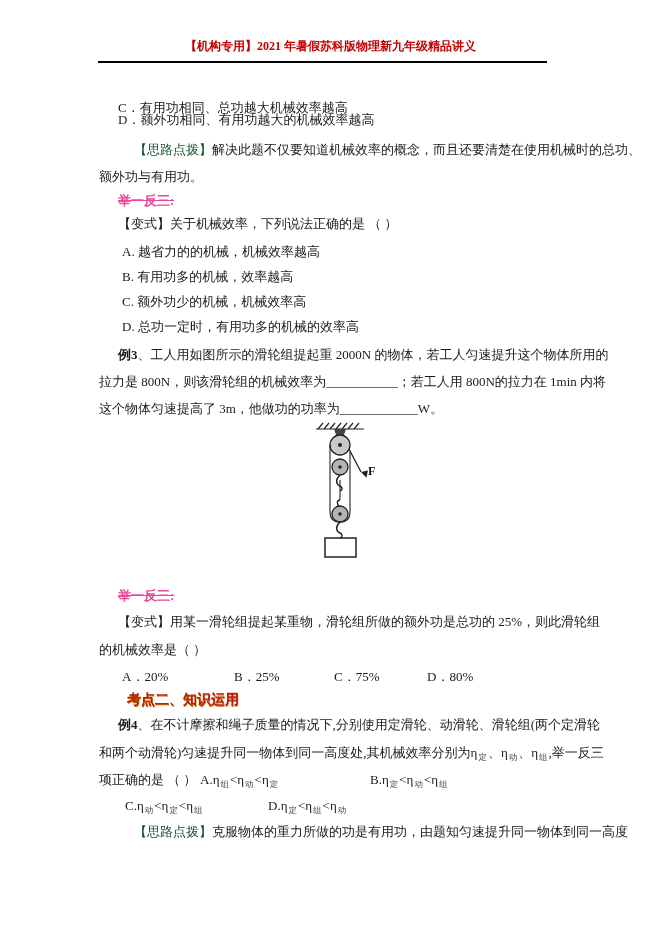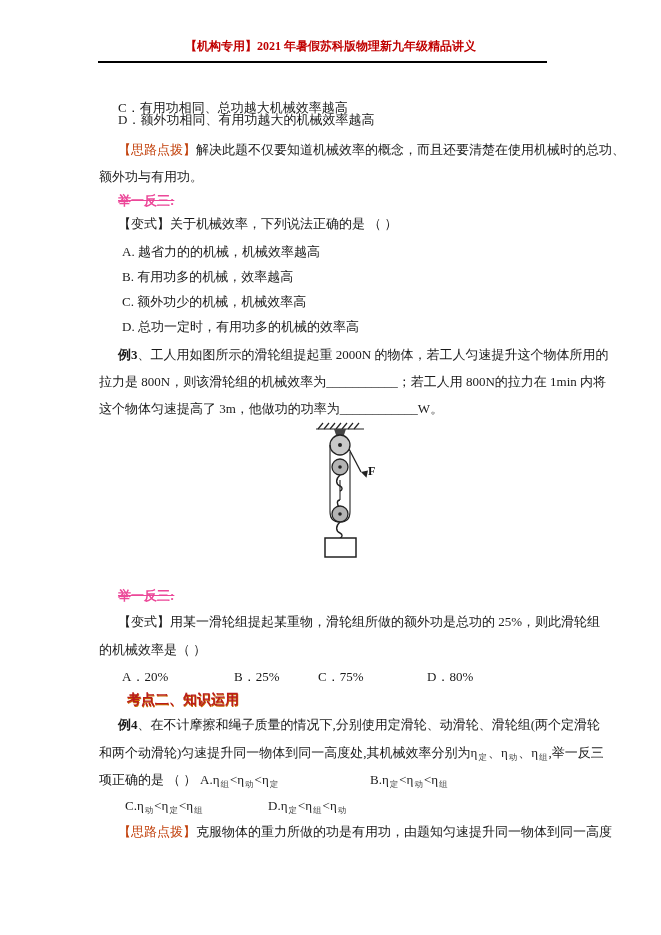--- a/index.html
+++ b/index.html
@@ -11,21 +11,21 @@
     color:#1a1a1a;
     overflow:hidden;
   }
   .line{position:absolute;font-size:13px;line-height:17px;white-space:nowrap;}
   .header-title{
     position:absolute;top:38px;left:0;width:100%;
     text-align:center;font-size:12px;font-weight:bold;color:#c00000;
     white-space:nowrap;
   }
   .header-rule{position:absolute;top:61px;left:98px;width:449px;height:2px;background:#000;}
-  .hint-label{color:#c2410c;}
+  .hint-label{color:#14532d;margin-left:16px;}
   .section-red{
     color:#ec4899;font-weight:bold;text-decoration:line-through;
     font-size:13px;
   }
   .topic-orange{color:#b91c1c;font-weight:bold;font-size:14px;text-shadow:0.5px 0.5px 0 #c96a00;}
   .bold{font-weight:bold;}
   sub{font-size:8.5px;color:#444;margin:0 1px;vertical-align:-3px;}
   .figure{position:absolute;left:296px;top:422px;width:100px;height:136px;}
   .fig-f{font-weight:bold;font-size:12px;}
 </style>
@@ -96,21 +96,21 @@
   </div>
 
   <div class="line section-red" style="top:587px;left:118px;">举一反三:</div>
 
   <div class="line" style="top:613px;left:118px;">【变式】用某一滑轮组提起某重物，滑轮组所做的额外功是总功的 25%，则此滑轮组</div>
   <div class="line" style="top:641px;left:99px;">的机械效率是（      ）</div>
 
   <div>
     <span class="line" style="top:668px;left:122px;">A．20%</span>
     <span class="line" style="top:668px;left:234px;">B．25%</span>
-    <span class="line" style="top:668px;left:318px;">C．75%</span>
+    <span class="line" style="top:668px;left:334px;">C．75%</span>
     <span class="line" style="top:668px;left:427px;">D．80%</span>
   </div>
 
   <div class="line topic-orange" style="top:691px;left:127px;">考点二、知识运用</div>
 
   <div class="line" style="top:716px;left:118px;"><span class="bold">例4</span><span>、在不计摩擦和绳子质量的情况下,分别使用定滑轮、动滑轮、滑轮组(两个定滑轮</span></div>
 
   <div class="line" style="top:744px;left:99px;"><span>和两个动滑轮)匀速提升同一物体到同一高度处,其机械效率分别为</span><span>η</span><sub>定</sub><span>、</span><span>η</span><sub>动</sub><span>、</span><span>η</span><sub>组</sub><span>,举一反三</span></div>
 
   <div>

